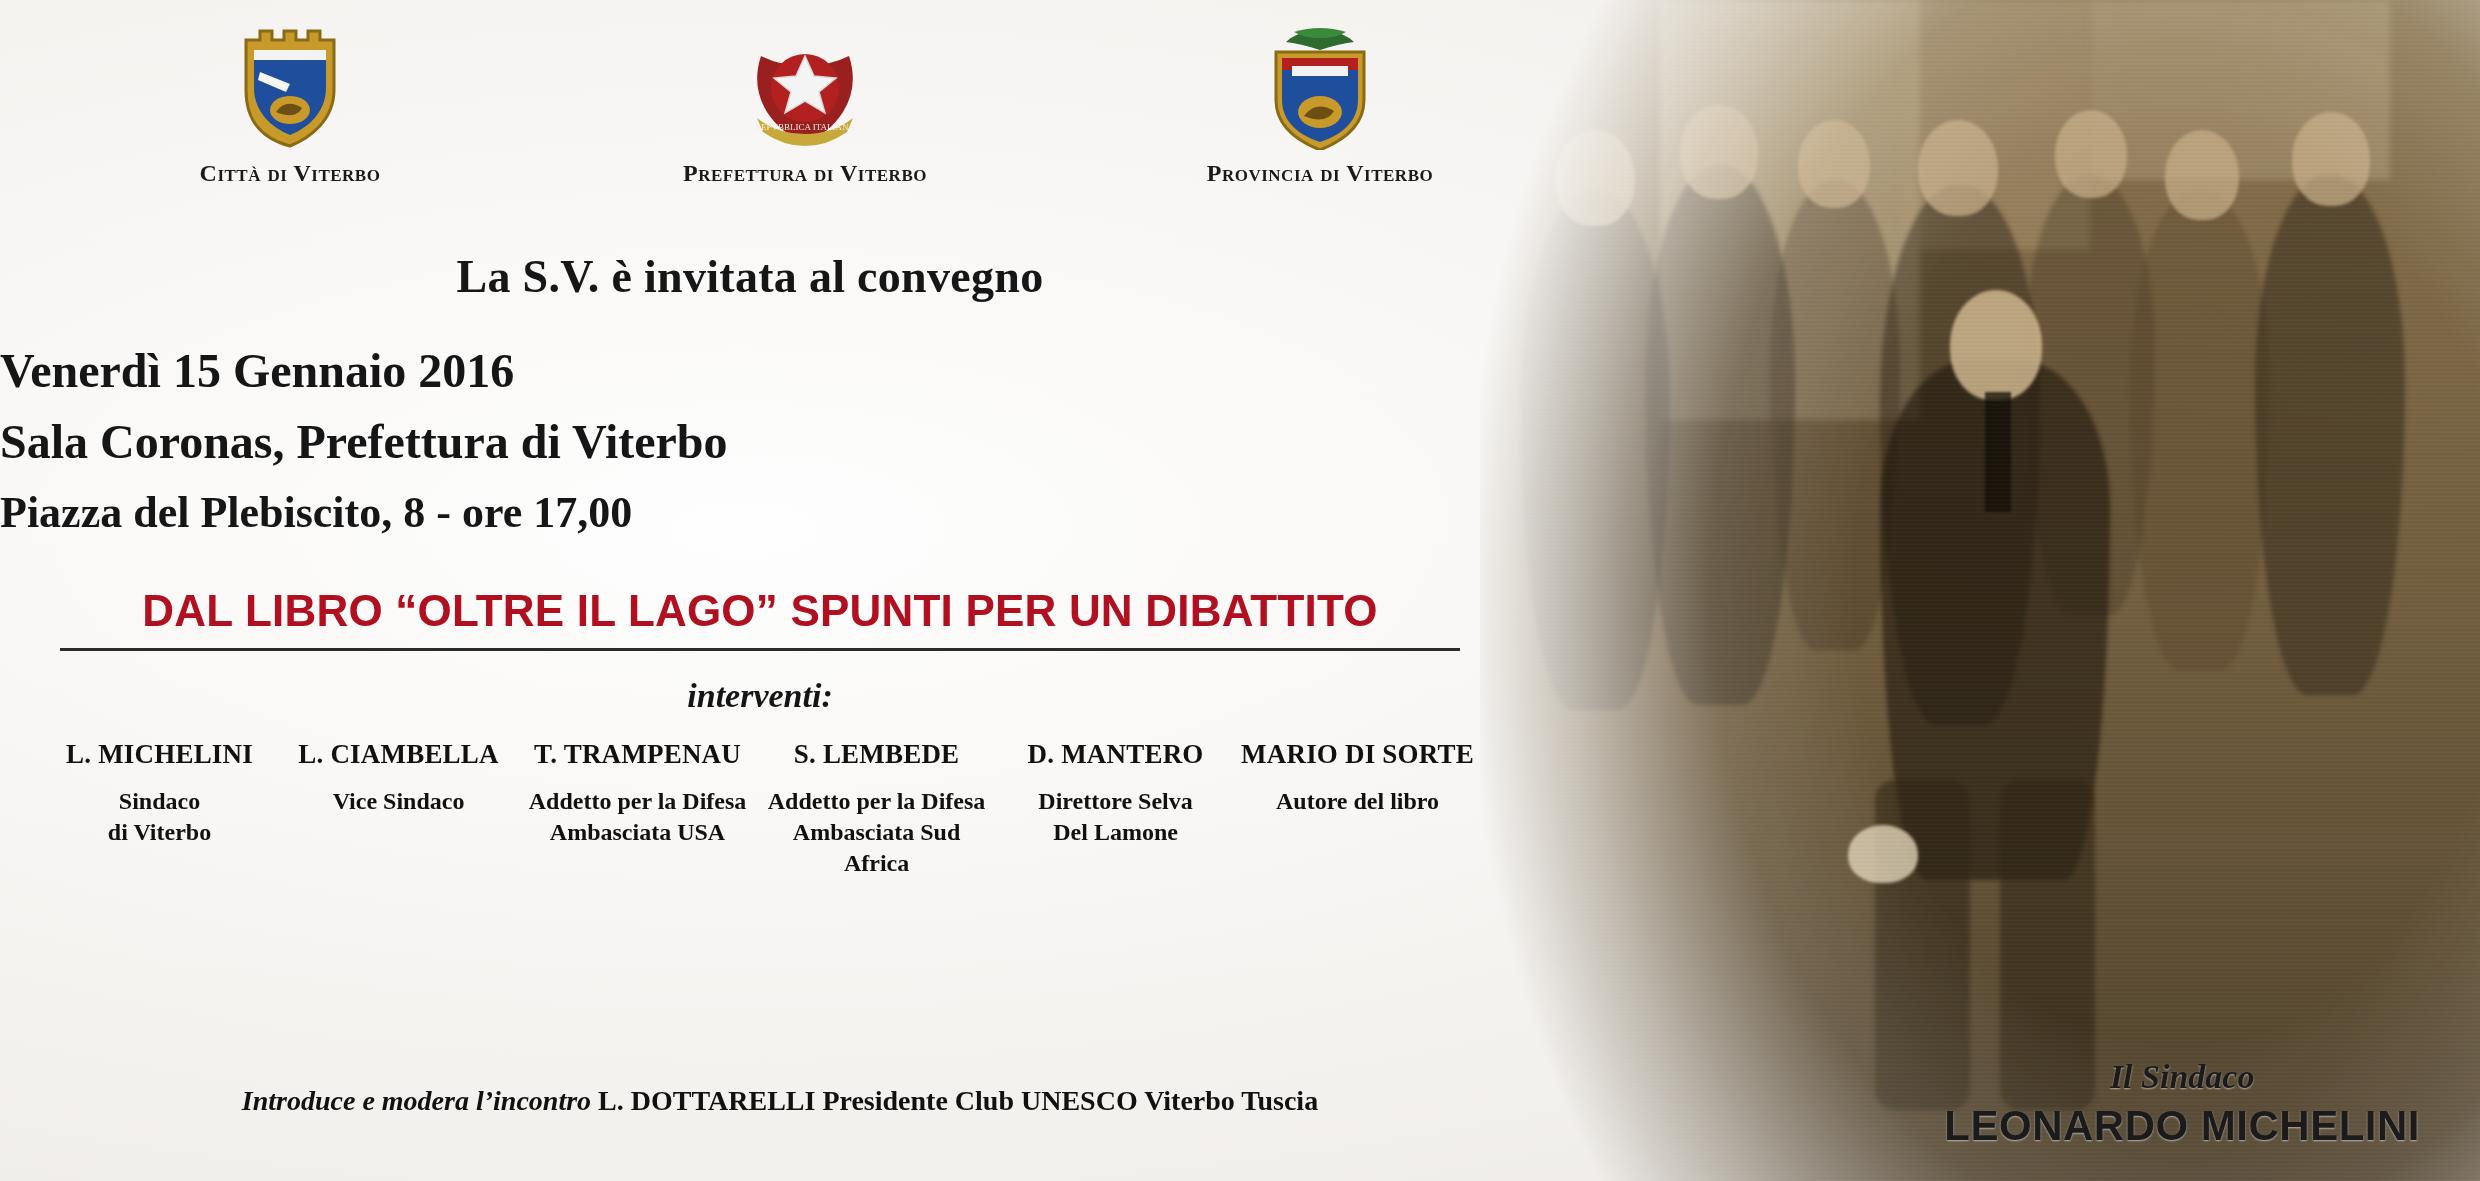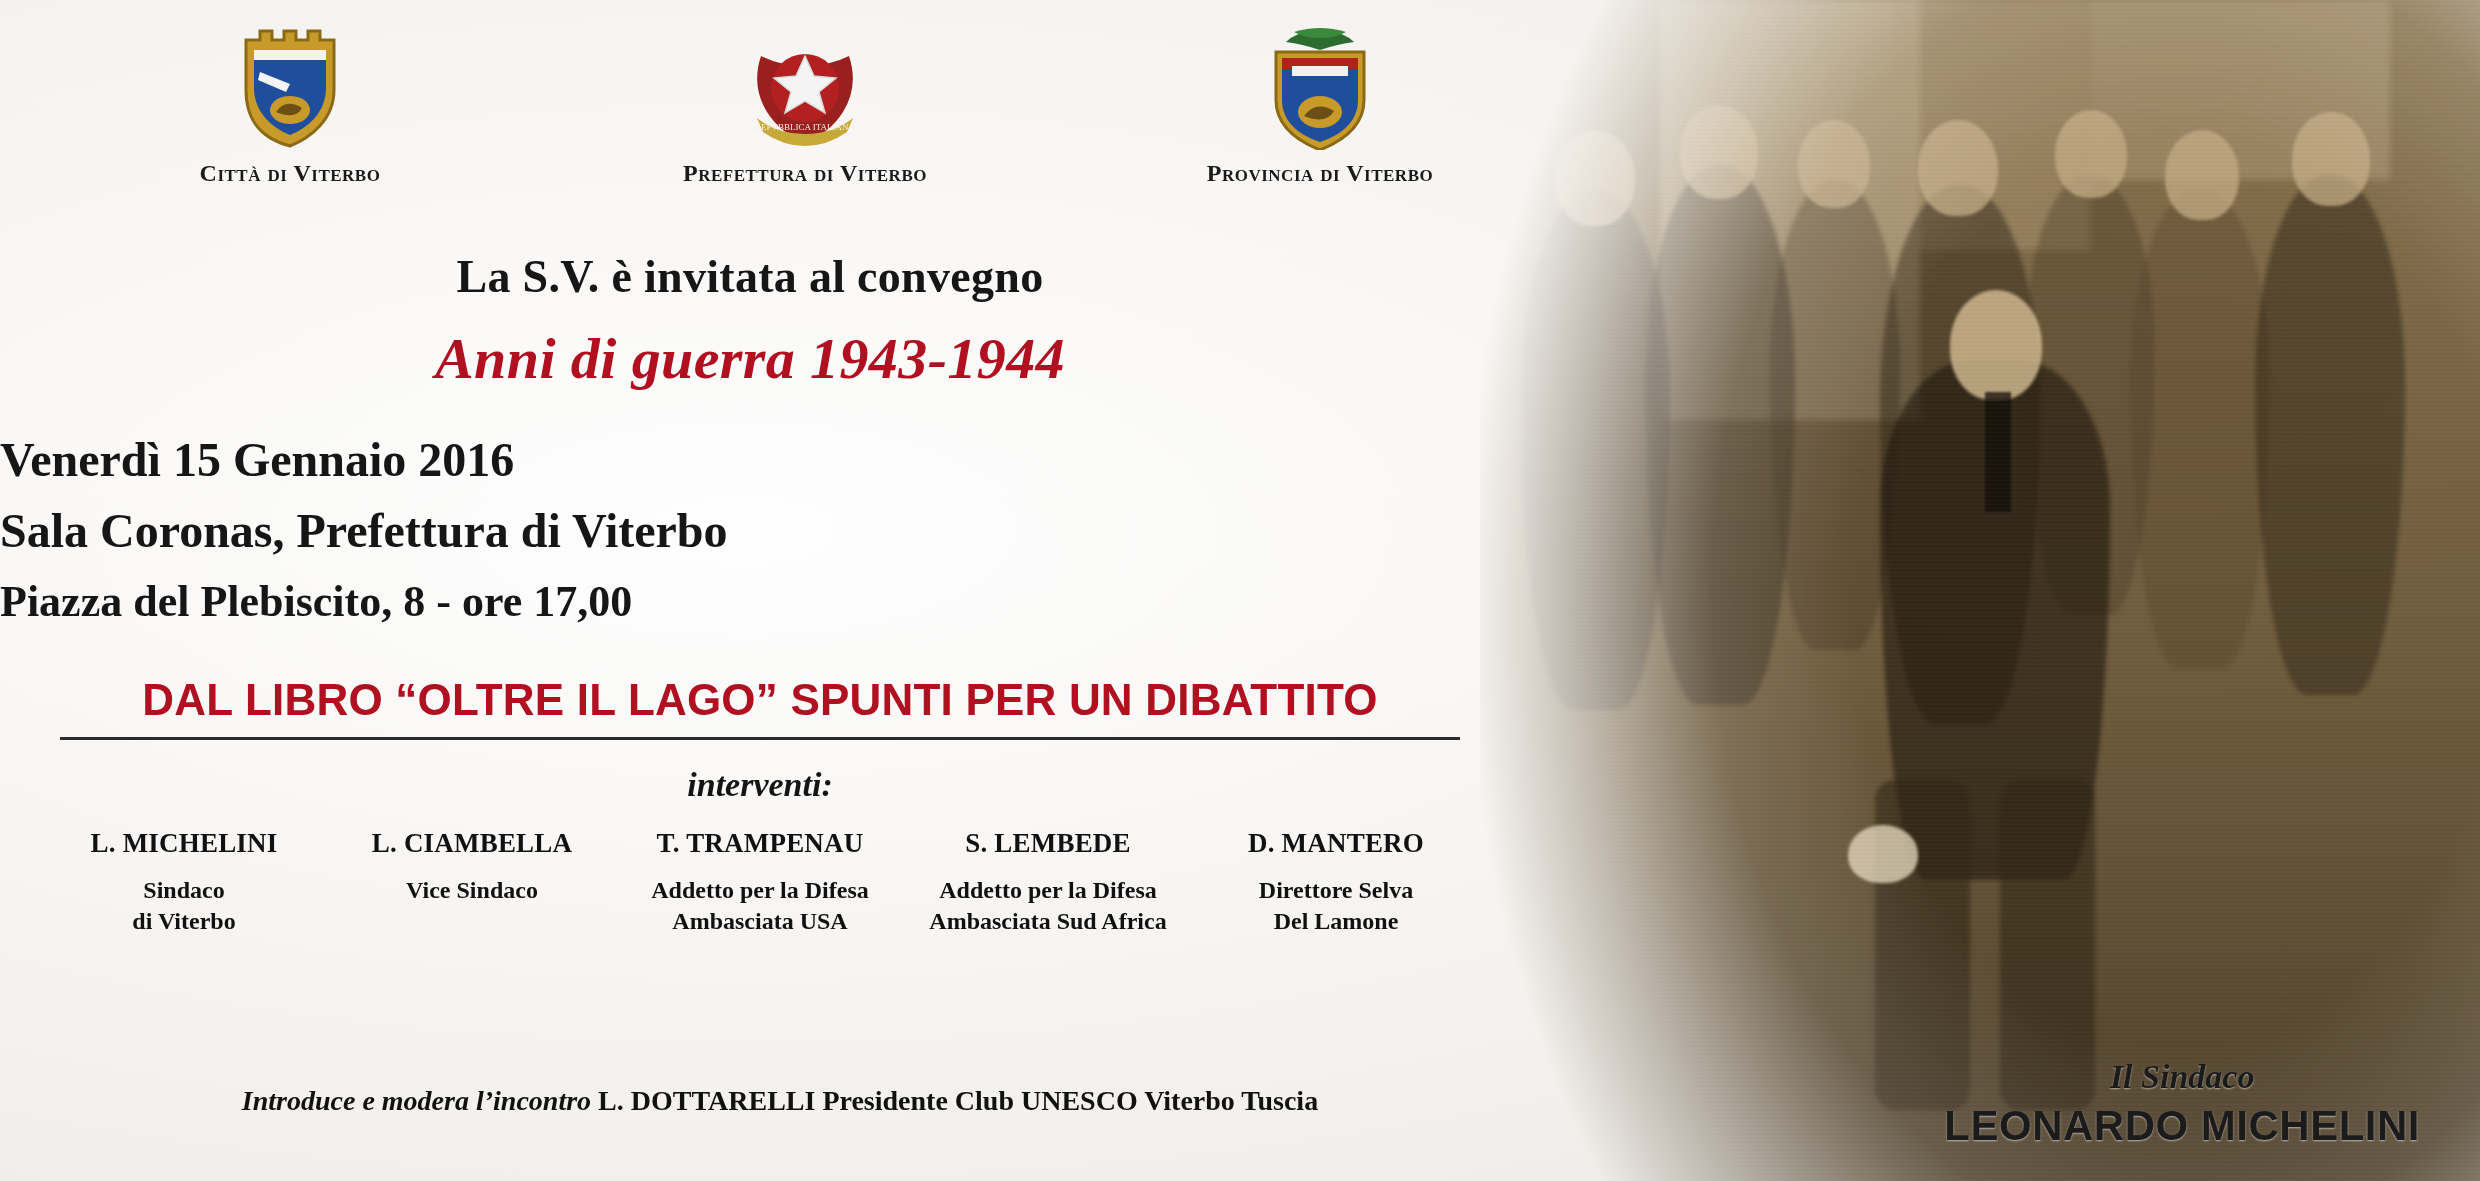--- a/index.html
+++ b/index.html
@@ -322,21 +322,20 @@
       </div>
       <div class="crest-caption">Provincia di Viterbo</div>
     </div>
 
   </div>
 
   <div id="content">
 
     <div class="line-invited">La S.V. è invitata al convegno</div>
 
-    <div class="title-red t1">Anni di guerra 1943-1944</div>
 
     <div class="line-when w1">Venerdì 15 Gennaio 2016</div>
     <div class="line-when w2">Sala Coronas, Prefettura di Viterbo</div>
     <div class="line-when w3">Piazza del Plebiscito, 8 - ore 17,00</div>
 
     <div id="banner">
       <span>DAL LIBRO “OLTRE IL LAGO” SPUNTI PER UN DIBATTITO</span>
     </div>
 
     <div id="interventi">interventi:</div>
@@ -355,20 +354,24 @@
         <div class="sp-role">Addetto per la Difesa<br>Ambasciata USA</div>
       </div>
       <div class="speaker">
         <div class="sp-name">S. LEMBEDE</div>
         <div class="sp-role">Addetto per la Difesa<br>Ambasciata Sud Africa</div>
       </div>
       <div class="speaker">
         <div class="sp-name">D. MANTERO</div>
         <div class="sp-role">Direttore Selva<br>Del Lamone</div>
       </div>
+      <div class="speaker">
+        <div class="sp-name">MARIO DI SORTE</div>
+        <div class="sp-role">Autore del libro</div>
+      </div>
     </div>
   </div>
 
   <div id="moderator">
     <span class="ital">Introduce e modera l’incontro </span>
     <span>L. DOTTARELLI Presidente Club UNESCO Viterbo Tuscia</span>
   </div>
 
   <div id="signature">
     <div id="sig-role">Il Sindaco</div>

